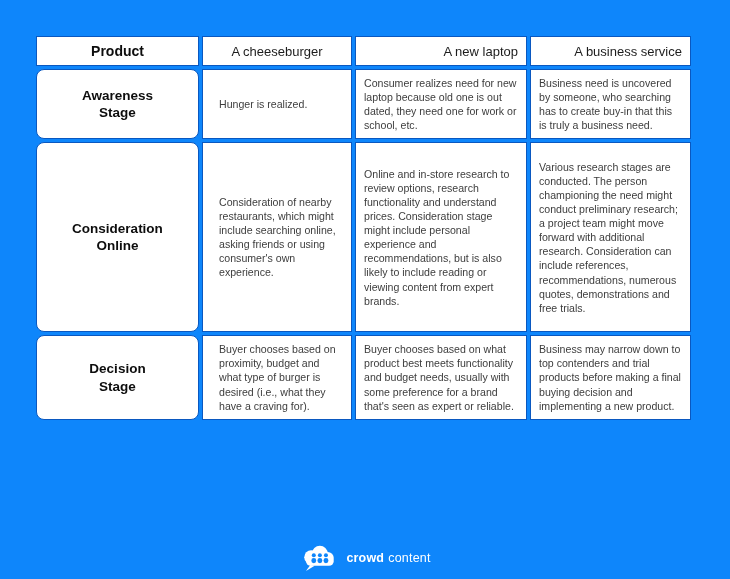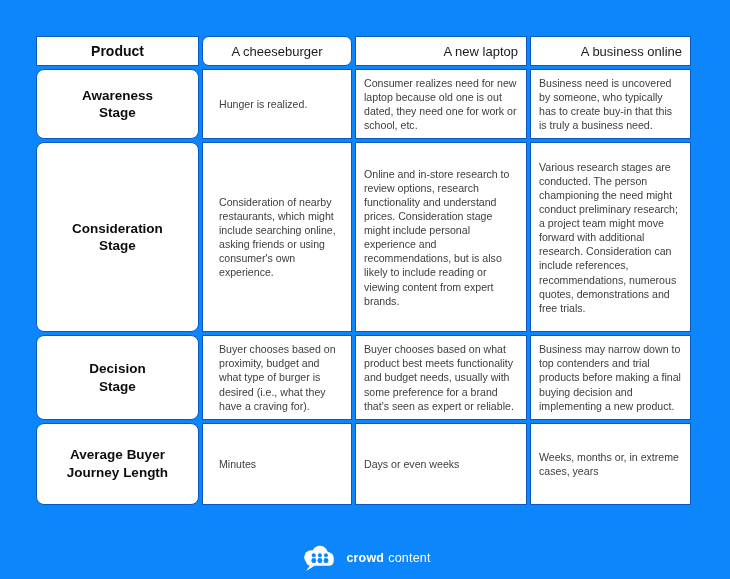--- a/index.html
+++ b/index.html
@@ -29,21 +29,21 @@
   tr.r2 td { height: 190px; }
   tr.r3 td { height: 73px; }
   tr.r4 td { height: 82px; }
 
   td.col-header {
     font-size: 13px;
     color: #1C1C1C;
     text-align: right;
     padding-left: 8px;
   }
-  td.col-header.centered { text-align: center; border-radius: 7px; }
+  td.col-header.centered { text-align: center; }
   td.product-header {
     font-size: 14px;
     font-weight: bold;
     color: #0D0D0D;
     text-align: center;
   }
   td.stage {
     font-size: 13.5px;
     font-weight: bold;
     color: #0D0D0D;
@@ -85,49 +85,42 @@
     <col style="width:163px">
       <col style="width:150px">
       <col style="width:172px">
       <col style="width:161px">
   </colgroup>
   <tbody>
     <tr class="r0">
       <td class="product-header">Product</td>
       <td class="col-header centered">A cheeseburger</td>
       <td class="col-header">A new laptop</td>
-      <td class="col-header">A business online</td>
+      <td class="col-header">A business service</td>
     </tr>
     <tr class="r1">
       <td class="stage">Awareness
 Stage</td>
       <td class="cell burger">Hunger is realized.</td>
       <td class="cell">Consumer realizes need for new laptop because old one is out dated, they need one for work or school, etc.</td>
-      <td class="cell">Business need is uncovered by someone, who typically has to create buy-in that this is truly a business need.</td>
+      <td class="cell">Business need is uncovered by someone, who searching has to create buy-in that this is truly a business need.</td>
     </tr>
     <tr class="r2">
       <td class="stage">Consideration
-Stage</td>
+Online</td>
       <td class="cell burger">Consideration of nearby restaurants, which might include searching online, asking friends or using consumer's own experience.</td>
       <td class="cell">Online and in-store research to review options, research functionality and understand prices. Consideration stage might include personal experience and recommendations, but is also likely to include reading or viewing content from expert brands.</td>
       <td class="cell">Various research stages are conducted. The person championing the need might conduct preliminary research; a project team might move forward with additional research. Consideration can include references, recommendations, numerous quotes, demonstrations and free trials.</td>
     </tr>
     <tr class="r3">
       <td class="stage">Decision
 Stage</td>
       <td class="cell burger">Buyer chooses based on proximity, budget and what type of burger is desired (i.e., what they have a craving for).</td>
       <td class="cell">Buyer chooses based on what product best meets functionality and budget needs, usually with some preference for a brand that's seen as expert or reliable.</td>
       <td class="cell">Business may narrow down to top contenders and trial products before making a final buying decision and implementing a new product.</td>
-    </tr>
-    <tr class="r4">
-      <td class="stage">Average Buyer
-Journey Length</td>
-      <td class="cell burger">Minutes</td>
-      <td class="cell">Days or even weeks</td>
-      <td class="cell">Weeks, months or, in extreme cases, years</td>
     </tr>
   </tbody>
 </table>
 
 <div class="footer">
   <span style="display:inline-flex;">
     <svg width="40" height="28" viewBox="0 0 46 32" xmlns="http://www.w3.org/2000/svg">
       <g fill="#FFFFFF">
         <circle cx="14" cy="15" r="8"></circle>
         <circle cx="24" cy="11" r="9"></circle>

